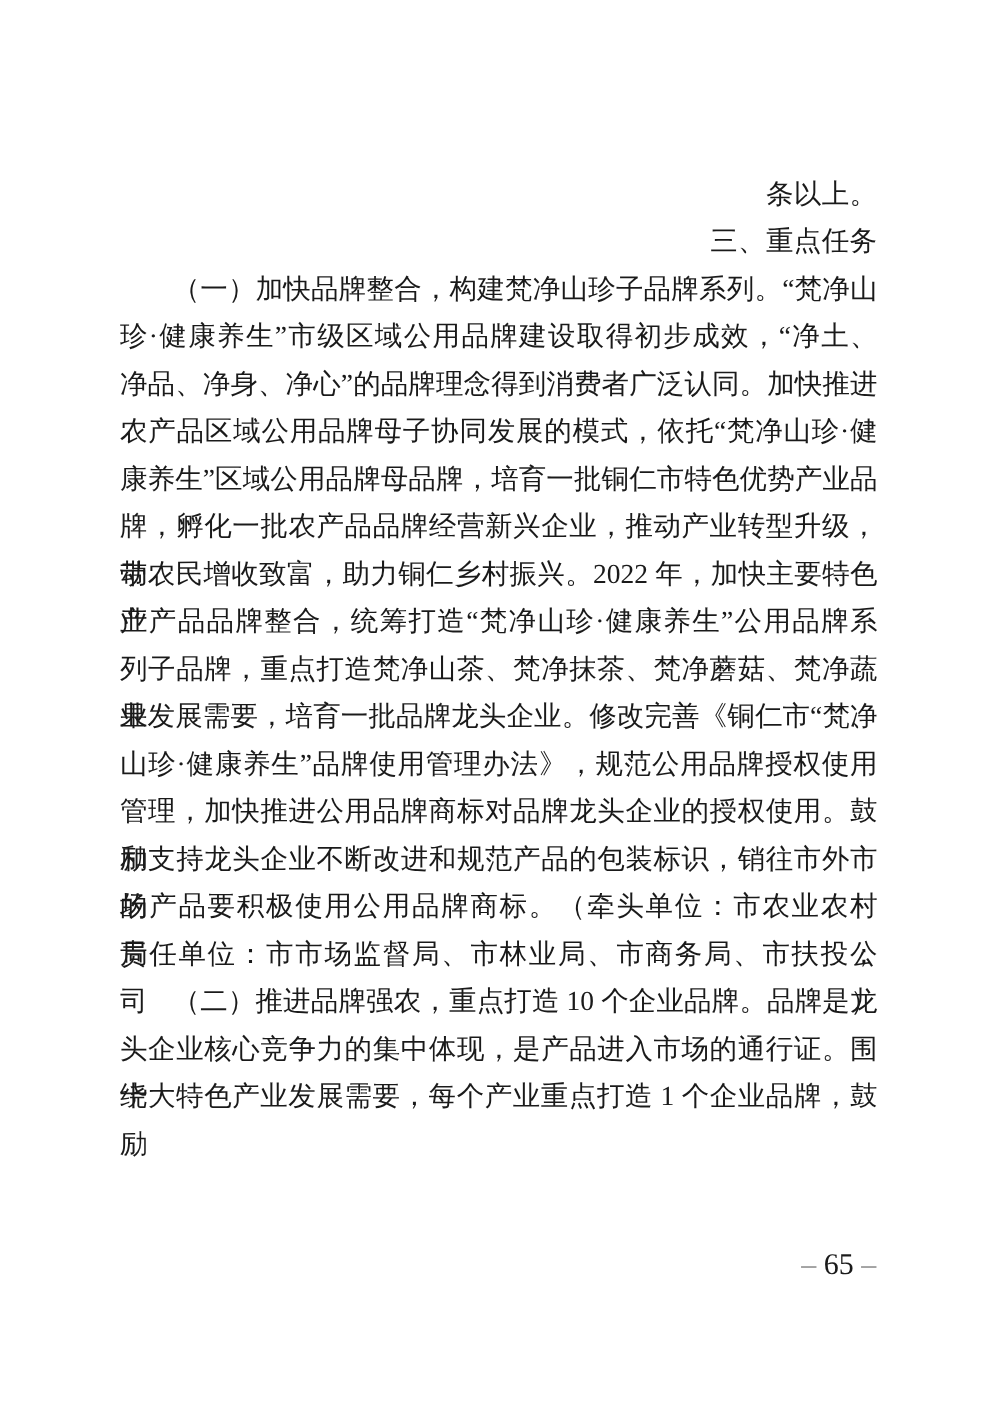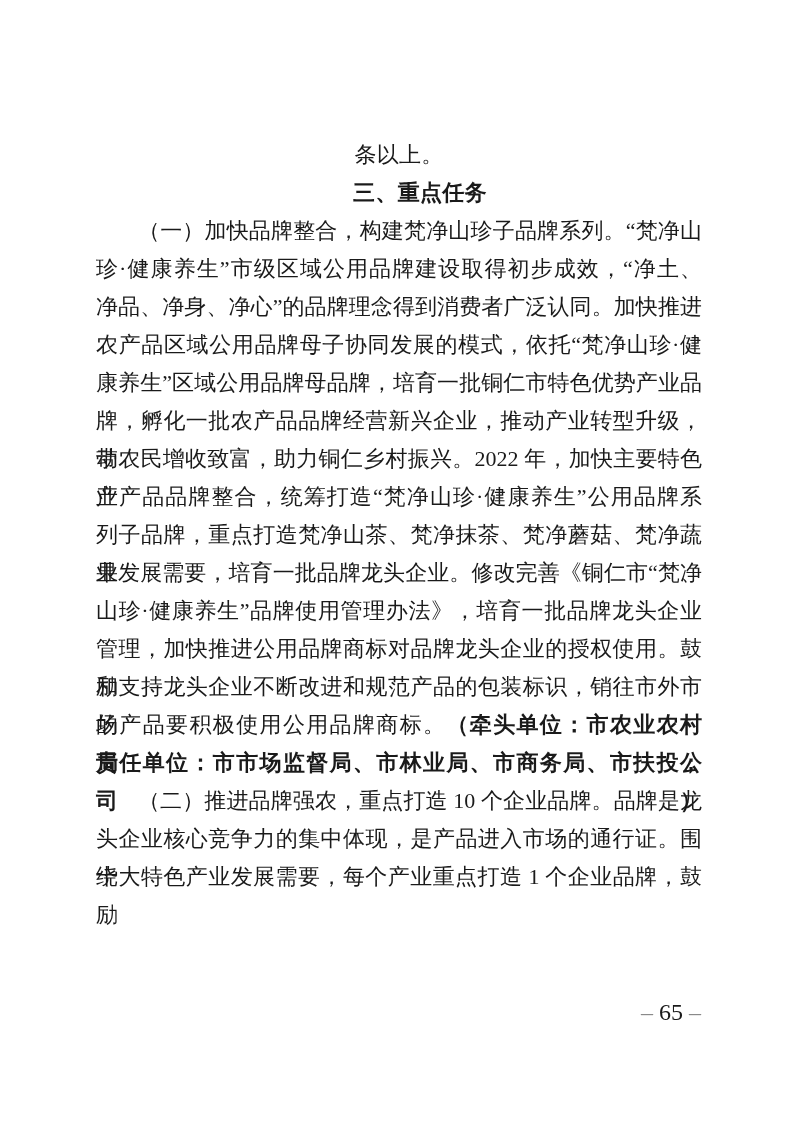--- a/index.html
+++ b/index.html
@@ -20,41 +20,41 @@
     position: absolute;
     left: 96px;
     top: 136px;
     width: 606px;
   }
   .line {
     font-size: 22px;
     line-height: 38px;
     height: 38px;
     white-space: nowrap;
-    text-align: center;
+    text-align: right;
     letter-spacing: 0.3px;
   }
   .line.justify {
     white-space: normal;
     text-align: justify;
     text-align-last: justify;
     letter-spacing: 0;
   }
   .line.indent {
     text-indent: 42px;
   }
   .seg-body {
     font-weight: 400;
   }
   .seg-kaibold {
     font-weight: 400;
   }
   .seg-hei {
     font-family: "Liberation Sans", "DejaVu Sans", sans-serif;
-    font-weight: 700;
+    font-weight: 400;
     margin-top: 40px;
   }
   .footer {
     position: absolute;
     top: 998px;
     right: 92px;
     font-size: 24px;
     line-height: 28px;
     color: #1a1a1a;
     font-family: "Liberation Serif", "DejaVu Serif", serif;
@@ -73,21 +73,21 @@
       <div class="line justify indent"><span class="seg-kaibold">（一）加快品牌整合，构建梵净山珍子品牌系列。</span><span class="seg-body">“梵净山</span></div>
       <div class="line justify"><span class="seg-body">珍·健康养生”市级区域公用品牌建设取得初步成效，“净土、</span></div>
       <div class="line justify"><span class="seg-body">净品、净身、净心”的品牌理念得到消费者广泛认同。加快推进</span></div>
       <div class="line justify"><span class="seg-body">农产品区域公用品牌母子协同发展的模式，依托“梵净山珍·健</span></div>
       <div class="line justify"><span class="seg-body">康养生”区域公用品牌母品牌，培育一批铜仁市特色优势产业品</span></div>
       <div class="line justify"><span class="seg-body">牌，孵化一批农产品品牌经营新兴企业，推动产业转型升级，带</span></div>
       <div class="line justify"><span class="seg-body">动农民增收致富，助力铜仁乡村振兴。2022 年，加快主要特色产</span></div>
       <div class="line justify"><span class="seg-body">业产品品牌整合，统筹打造“梵净山珍·健康养生”公用品牌系</span></div>
       <div class="line justify"><span class="seg-body">列子品牌，重点打造梵净山茶、梵净抹茶、梵净蘑菇、梵净蔬果、</span></div>
       <div class="line justify"><span class="seg-body">业发展需要，培育一批品牌龙头企业。修改完善《铜仁市“梵净</span></div>
-      <div class="line justify"><span class="seg-body">山珍·健康养生”品牌使用管理办法》，培育一批品牌龙头企业</span></div>
+      <div class="line justify"><span class="seg-body">山珍·健康养生”品牌使用管理办法》，规范公用品牌授权使用</span></div>
       <div class="line justify"><span class="seg-body">管理，加快推进公用品牌商标对品牌龙头企业的授权使用。鼓励</span></div>
       <div class="line justify"><span class="seg-body">和支持龙头企业不断改进和规范产品的包装标识，销往市外市场</span></div>
       <div class="line justify"><span class="seg-body">的产品要积极使用公用品牌商标。</span><span class="seg-hei">（牵头单位：市农业农村局；</span></div>
       <div class="line justify"><span class="seg-hei">责任单位：市市场监督局、市林业局、市商务局、市扶投公司）</span></div>
       <div class="line justify indent"><span class="seg-kaibold">（二）推进品牌强农，重点打造 10 个企业品牌。</span><span class="seg-body">品牌是龙</span></div>
       <div class="line justify"><span class="seg-body">头企业核心竞争力的集中体现，是产品进入市场的通行证。围绕</span></div>
       <div class="line justify"><span class="seg-body">十大特色产业发展需要，每个产业重点打造 1 个企业品牌，鼓励</span></div>
     </div>
   <div class="footer">
     <span class="dash">–</span>

